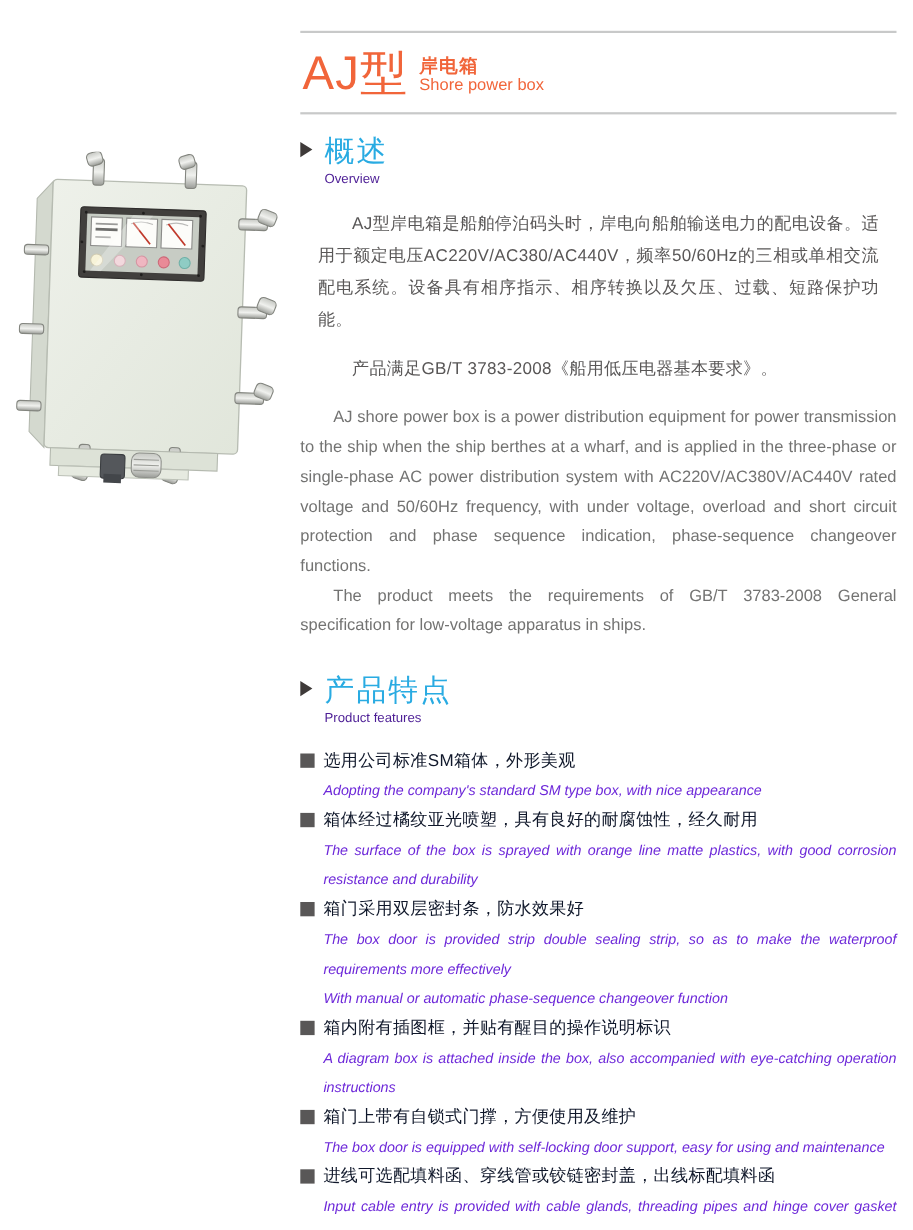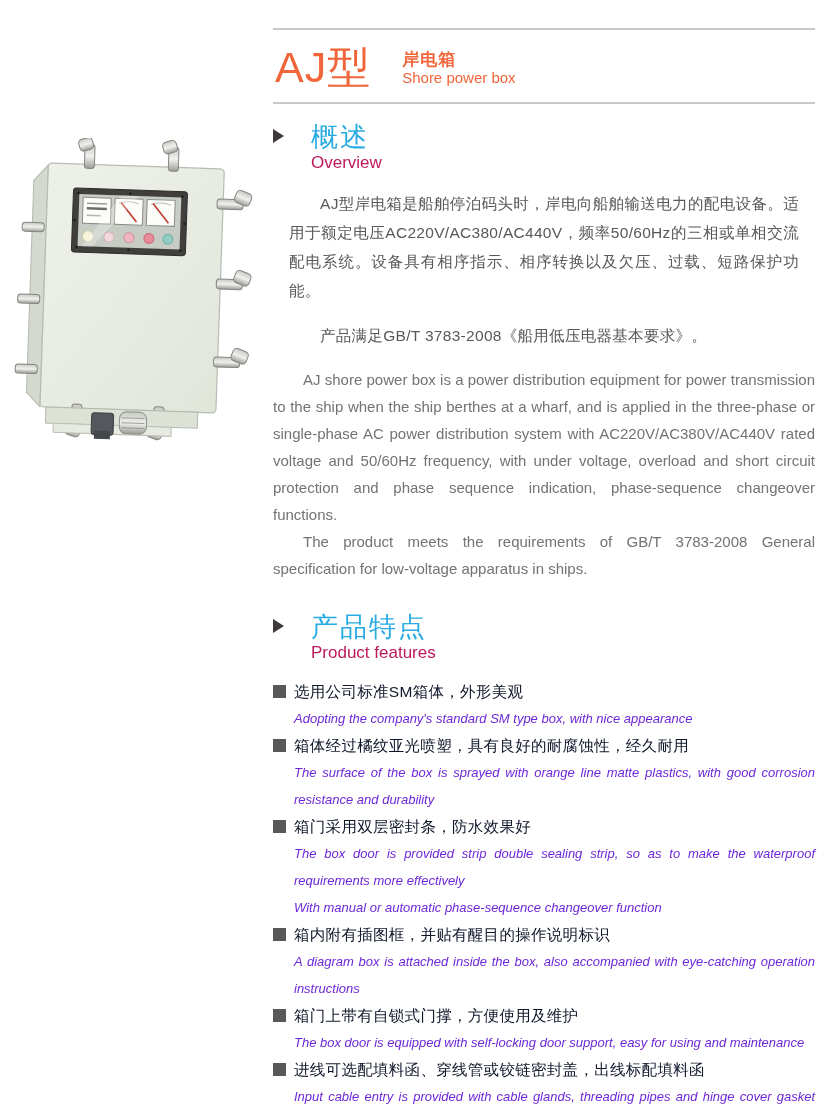--- a/index.html
+++ b/index.html
@@ -15,40 +15,40 @@
     left:273px; top:0;
     width:542px;
   }
   
   .title-block {
     margin-top:28px;
     border-top:2px solid #C8C9C9;
     border-bottom:2px solid #C8C9C9;
     padding:15px 0 13px 2px;
   }
-  .title-row { display:flex; align-items:flex-end;gap:21px; }
+  .title-row { display:flex; align-items:flex-end; }
   .model-name {
     font-size:43px; line-height:44px;
     color:#F1653A; letter-spacing:1px;
   }
   .title-sub { margin-left:10px; margin-bottom:2px; color:#F1653A; }
   .title-sub-cn { font-size:17px; font-weight:bold; line-height:19px; letter-spacing:1px; }
   .title-sub-en { font-size:15px; line-height:18px; }
   
   .section-head { display:flex; align-items:flex-start; }
   .tri-icon {
     width:0; height:0; flex:none;
     border-left:11px solid #3E3A39;
     border-top:7px solid transparent;
     border-bottom:7px solid transparent;
     margin-top:7px;
   }
-  .section-titles { margin-left:27px; }
+  .section-titles { margin-left:11px; }
   .section-cn { font-size:27px; line-height:30px; color:#29ABE2; letter-spacing:2px; }
-  .section-en { font-size:17px; line-height:21px; color:#be185d; }
+  .section-en { font-size:12px; line-height:21px; color:#4c1d95; }
   .overview-section { margin-top:18px; }
   .features-section { margin-top:30px; }
   
   .cn-paras { margin-top:4px; }
   .para-cn {
     margin:16px; font-size:15.5px; color:#595757;
     line-height:29px; text-align:justify; text-indent:2em;
     letter-spacing:0.3px;
   }
   .en-paras { margin-top:5px; }

